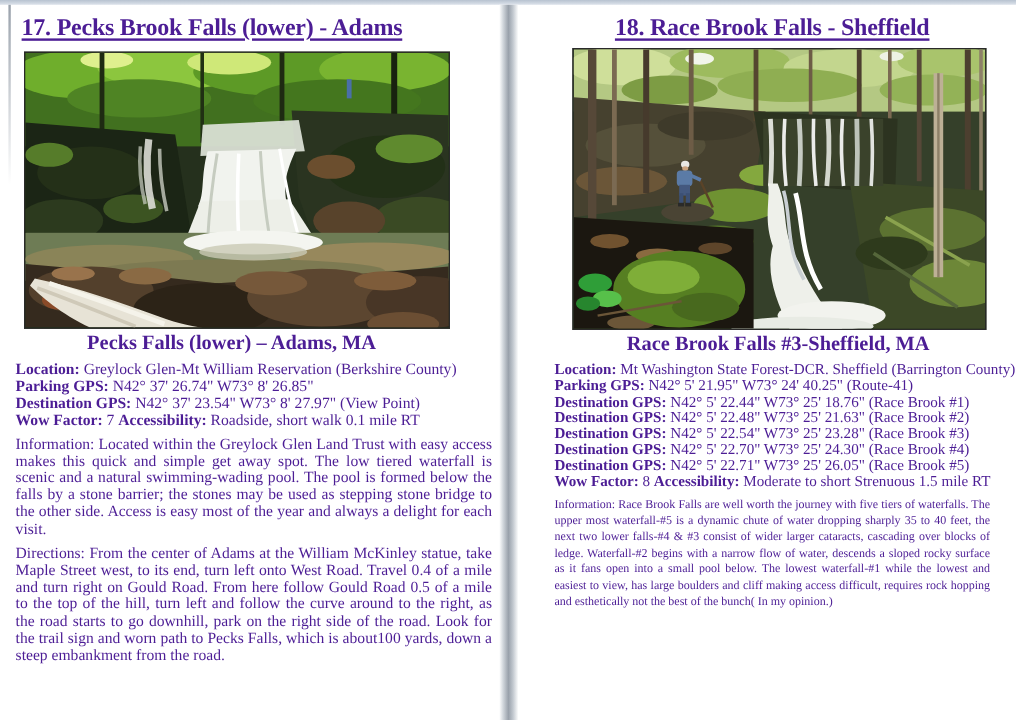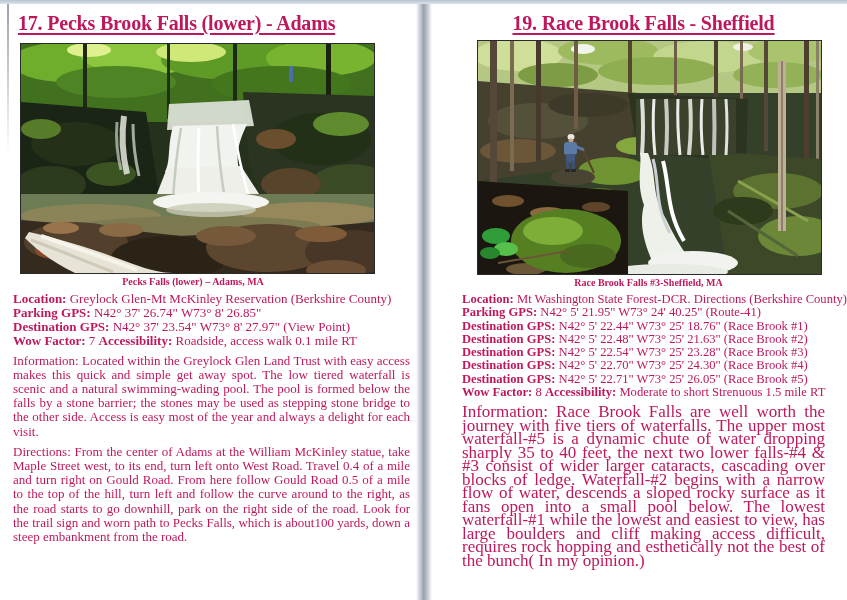--- a/index.html
+++ b/index.html
@@ -1,43 +1,43 @@
 <!DOCTYPE html>
 <html><head>
 <meta charset="utf-8">
 <style>
   html,body{margin:0;padding:0;background:#ffffff;}
   .canvas{position:relative;width:847px;height:600px;overflow:hidden;background:#ffffff;
-          font-family:"Liberation Serif", serif;color:#be185d;}
+          font-family:"Liberation Serif", serif;color:#4c1d95;}
   .top-strip{position:absolute;left:0;top:0;width:847px;height:4px;
              background:linear-gradient(#b7c2d0,#dde3eb);}
   .left-edge-shadow{position:absolute;left:7px;top:4px;width:2px;height:150px;
              background:linear-gradient(#9aa2ac,rgba(154,162,172,0));}
   .gutter{position:absolute;left:416px;top:4px;width:16px;height:596px;
           background:linear-gradient(90deg,#ffffff 0%,#d6dbe0 18%,#99a1ab 48%,#c2c8cf 72%,#ffffff 100%);}
   .page{position:absolute;top:4px;height:596px;box-sizing:border-box;}
   .page-left{left:0;width:416px;padding:4px 6px 0 13px;}
   .page-right{left:432px;width:415px;padding:4px 22px 0 30px;}
   .title{font-size:20px;font-weight:bold;margin:4px 0 0 0;letter-spacing:-0.2px;
          text-decoration:underline;text-decoration-thickness:2px;text-underline-offset:3px;}
   .page-left .title{margin-left:5px;}
   .page-right .title{text-align:center;}
   .photo-frame{border:1px solid #2a2a2a;background:#24301d;overflow:hidden;line-height:0;}
   .photo-left{margin:8px 0 0 7px;width:353px;height:229px;}
   .photo-right{margin:5px 0 0 15px;width:343px;height:233px;}
-  .caption{font-weight:bold;font-size:10px;text-align:center;margin-top:2px;}
+  .caption{font-weight:bold;font-size:17px;text-align:center;margin-top:2px;}
   .cap-left{width:360px;}
   .cap-right{width:373px;}
   .fields{margin-top:5px;}
   .page-left .fields{font-size:13px;line-height:13.9px;}
   .page-right .fields{font-size:12.6px;line-height:13.3px;}
   .field-line{white-space:nowrap;}
   .para{margin:6px 0 0 0;text-align:justify;}
   .page-left .para{font-size:13px;line-height:14.2px;}
-  .page-right .para{font-size:17px;line-height:13.5px;}
+  .page-right .para{font-size:10px;line-height:13.5px;}
   .para b.lead{font-weight:normal;}
 </style>
 </head>
 <body>
 
 <div class="canvas">
   <div class="top-strip"></div>
   <div class="left-edge-shadow"></div>
 
   <div class="page page-left">
@@ -99,35 +99,35 @@
         <ellipse cx="28" cy="206" rx="14" ry="8" fill="#8a4a28"></ellipse>
         <ellipse cx="315" cy="226" rx="30" ry="10" fill="#6b4e33"></ellipse>
         <path d="M8,188 C45,196 80,208 112,220 C128,226 142,229 152,229 L54,229 C30,218 12,202 4,194 Z" fill="#e7e3d6"></path>
         <path d="M20,192 C50,202 84,214 116,226" stroke="#f5f3ea" stroke-width="4" fill="none"></path>
         <path d="M10,196 C38,206 66,218 92,228" stroke="#cfc9b8" stroke-width="3" fill="none"></path>
       </svg>
     </div>
     <div class="caption cap-left">Pecks Falls (lower) – Adams, MA</div>
 
     <div class="fields">
-        <div class="field-line"><b>Location:</b><span> Greylock Glen-Mt McKinley Reservation (Berkshire County)</span></div>
+        <div class="field-line"><b>Location:</b><span> Greylock Glen-Mt William Reservation (Berkshire County)</span></div>
         <div class="field-line"><b>Parking GPS:</b><span> N42° 37' 26.74" W73° 8' 26.85"</span></div>
         <div class="field-line"><b>Destination GPS:</b><span> N42° 37' 23.54" W73° 8' 27.97" (View Point)</span></div>
-        <div class="field-line"><b>Wow Factor:</b><span> 7 </span><b>Accessibility:</b><span> Roadside, access walk 0.1 mile RT</span></div>
+        <div class="field-line"><b>Wow Factor:</b><span> 7 </span><b>Accessibility:</b><span> Roadside, short walk 0.1 mile RT</span></div>
       </div>
 
     <p class="para"><b class="lead">Information:</b><span> Located within the Greylock Glen Land Trust with easy access makes this quick and simple get away spot. The low tiered waterfall is scenic and a natural swimming-wading pool.  The pool is formed below the falls by a stone barrier; the stones may be used as stepping stone bridge to the other side. Access is easy most of the year and always a delight for each visit.</span></p>
 
     <p class="para"><b class="lead">Directions:</b><span> From the center of Adams at the William McKinley statue, take Maple Street west, to its end, turn left onto West Road. Travel 0.4 of a mile and turn right on Gould Road.  From here follow Gould Road 0.5 of a mile to the top of the hill, turn left and follow the curve around to the right, as the road starts to go downhill, park on the right side of the road. Look for the trail sign and worn path to Pecks Falls, which is about100 yards, down a steep embankment from the road.</span></p>
   </div>
 
   <div class="gutter"></div>
 
   <div class="page page-right">
-    <h1 class="title">19. Race Brook Falls - Sheffield</h1>
+    <h1 class="title">18. Race Brook Falls - Sheffield</h1>
 
     <div class="photo-frame photo-right">
       <svg width="343" height="233" viewBox="0 0 343 233">
         <rect width="343" height="233" fill="#35402a"></rect>
         <rect width="343" height="52" fill="#b4c883"></rect>
         <ellipse cx="40" cy="14" rx="45" ry="16" fill="#cfdf9a"></ellipse>
         <ellipse cx="130" cy="10" rx="50" ry="14" fill="#9dbb5e"></ellipse>
         <ellipse cx="230" cy="16" rx="55" ry="16" fill="#c3d68e"></ellipse>
         <ellipse cx="310" cy="10" rx="40" ry="13" fill="#a9c46c"></ellipse>
         <ellipse cx="180" cy="30" rx="60" ry="14" fill="#8fae52"></ellipse>
@@ -197,21 +197,21 @@
         <rect x="88" y="113" width="9" height="9" fill="#44597f"></rect>
         <rect x="88" y="120" width="3.5" height="9" fill="#3c5074"></rect>
         <rect x="93.5" y="120" width="3.5" height="9" fill="#3c5074"></rect>
         <rect x="87" y="128" width="5" height="3" fill="#2a2a28"></rect>
         <rect x="93" y="128" width="5" height="3" fill="#2a2a28"></rect>
       </svg>
     </div>
     <div class="caption cap-right">Race Brook Falls #3-Sheffield, MA</div>
 
     <div class="fields">
-        <div class="field-line"><b>Location:</b><span> Mt Washington State Forest-DCR. Directions (Berkshire County)</span></div>
+        <div class="field-line"><b>Location:</b><span> Mt Washington State Forest-DCR. Sheffield (Barrington County)</span></div>
         <div class="field-line"><b>Parking GPS:</b><span> N42° 5' 21.95" W73° 24' 40.25" (Route-41)</span></div>
         <div class="field-line"><b>Destination GPS:</b><span> N42° 5' 22.44" W73° 25' 18.76" (Race Brook #1)</span></div>
         <div class="field-line"><b>Destination GPS:</b><span> N42° 5' 22.48" W73° 25' 21.63" (Race Brook #2)</span></div>
         <div class="field-line"><b>Destination GPS:</b><span> N42° 5' 22.54" W73° 25' 23.28" (Race Brook #3)</span></div>
         <div class="field-line"><b>Destination GPS:</b><span> N42° 5' 22.70" W73° 25' 24.30" (Race Brook #4)</span></div>
         <div class="field-line"><b>Destination GPS:</b><span> N42° 5' 22.71" W73° 25' 26.05" (Race Brook #5)</span></div>
         <div class="field-line"><b>Wow Factor:</b><span> 8 </span><b>Accessibility:</b><span> Moderate to short Strenuous 1.5 mile RT</span></div>
       </div>
 
     <p class="para"><b class="lead">Information:</b><span> Race Brook Falls are well worth the journey with five tiers of waterfalls.  The upper most waterfall-#5 is a dynamic chute of water dropping sharply 35 to 40 feet, the next two lower falls-#4 &amp; #3 consist of wider larger cataracts, cascading over blocks of ledge. Waterfall-#2 begins with a narrow flow of water, descends a sloped rocky surface as it fans open into a small pool below. The lowest waterfall-#1 while the lowest and easiest to view, has large boulders and cliff making access difficult, requires rock hopping and esthetically not the best of the bunch( In my opinion.)</span></p>

